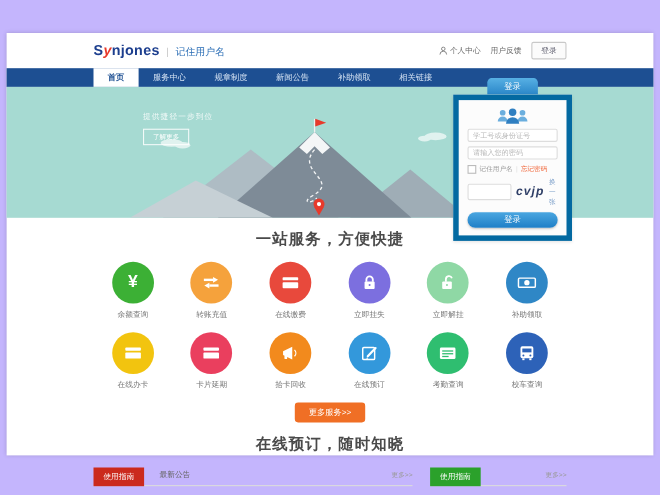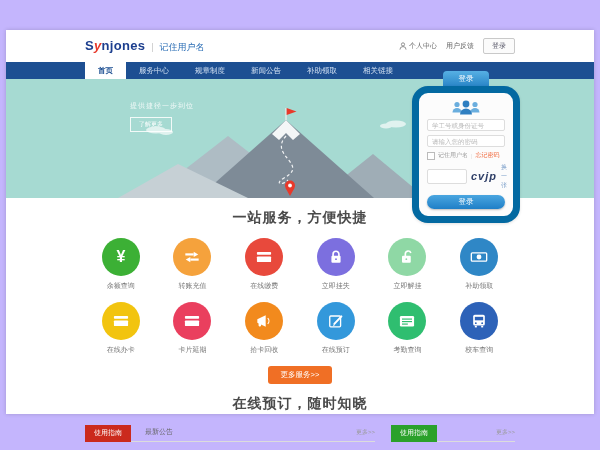--- a/index.html
+++ b/index.html
@@ -29,21 +29,21 @@
   .hero{position:relative;height:119px;background:#a6dad2;}
   .hero-copy{position:absolute;left:124px;top:17px;color:#fff;}
   .hero-copy h1{margin:0;font-size:12.5px;font-weight:bold;letter-spacing:1px;}
   .hero-copy p{margin:5px 0 0;font-size:7px;opacity:.85;letter-spacing:1px;}
   .hero-cta{margin-top:6px;display:inline-block;border:1px solid rgba(255,255,255,.85);color:#fff;background:transparent;font-size:6px;padding:2px 8px;cursor:pointer;}
   .mountains{position:absolute;left:112px;bottom:0;width:310px;height:92px;}
 
   
   .login-panel{position:absolute;right:74px;top:-8px;width:108px;}
   .login-tab{width:46px;height:15px;margin:0 auto;background:linear-gradient(#57b0e4,#2a86c8);color:#fff;font-size:7.5px;display:flex;align-items:center;justify-content:center;border-radius:4px 4px 0 0;cursor:pointer;}
-  .login-card{background:#fcfcfc;border:7px solid #0369a1;border-radius:16px;box-shadow:0 1px 3px rgba(0,0,0,.12);padding:5px 8px 7px;}
+  .login-card{background:#fcfcfc;border:5px solid #0369a1;border-radius:0;box-shadow:0 1px 3px rgba(0,0,0,.12);padding:5px 8px 7px;}
   .people{display:block;margin:1px auto 3px;}
   .login-input{display:block;box-sizing:border-box;width:100%;height:12px;border:1px solid #ddd;border-radius:2px;font-size:6.5px;padding:0 4px;margin-bottom:4px;color:#555;background:#fff;}
   .login-input::placeholder{color:#b9b9b9;}
   .remember-row{display:flex;align-items:center;gap:3px;font-size:6px;color:#999;margin:0 0 3px;}
   .checkbox{width:6px;height:6px;border:1px solid #bbb;background:#fff;cursor:pointer;flex:0 0 auto;}
   .forgot{color:#f0683c;cursor:pointer;}
   .sep{color:#ddd;}
   .captcha-row{display:flex;align-items:center;gap:4px;margin-bottom:5px;}
   .captcha-input{width:34px;height:11px;border:1px solid #ddd;border-radius:2px;background:#fff;}
   .captcha-text{font-size:11px;font-weight:bold;font-style:italic;color:#2e3e66;letter-spacing:1px;line-height:11px;cursor:pointer;}

